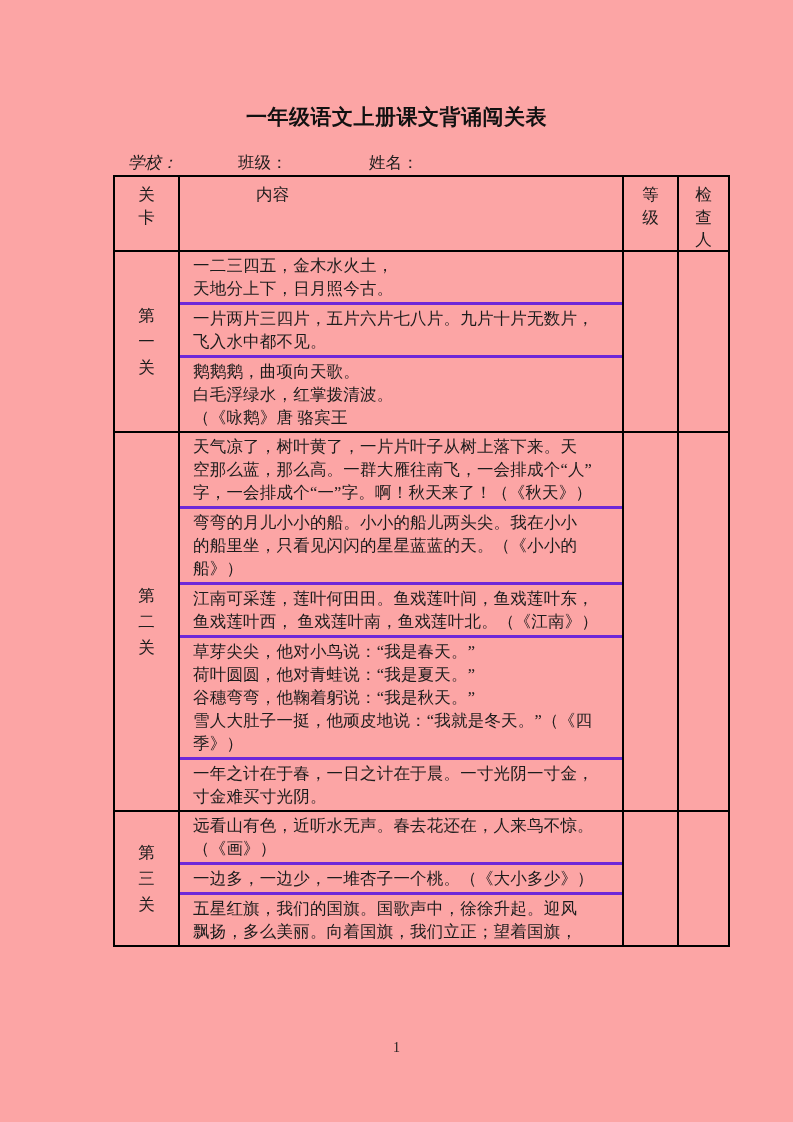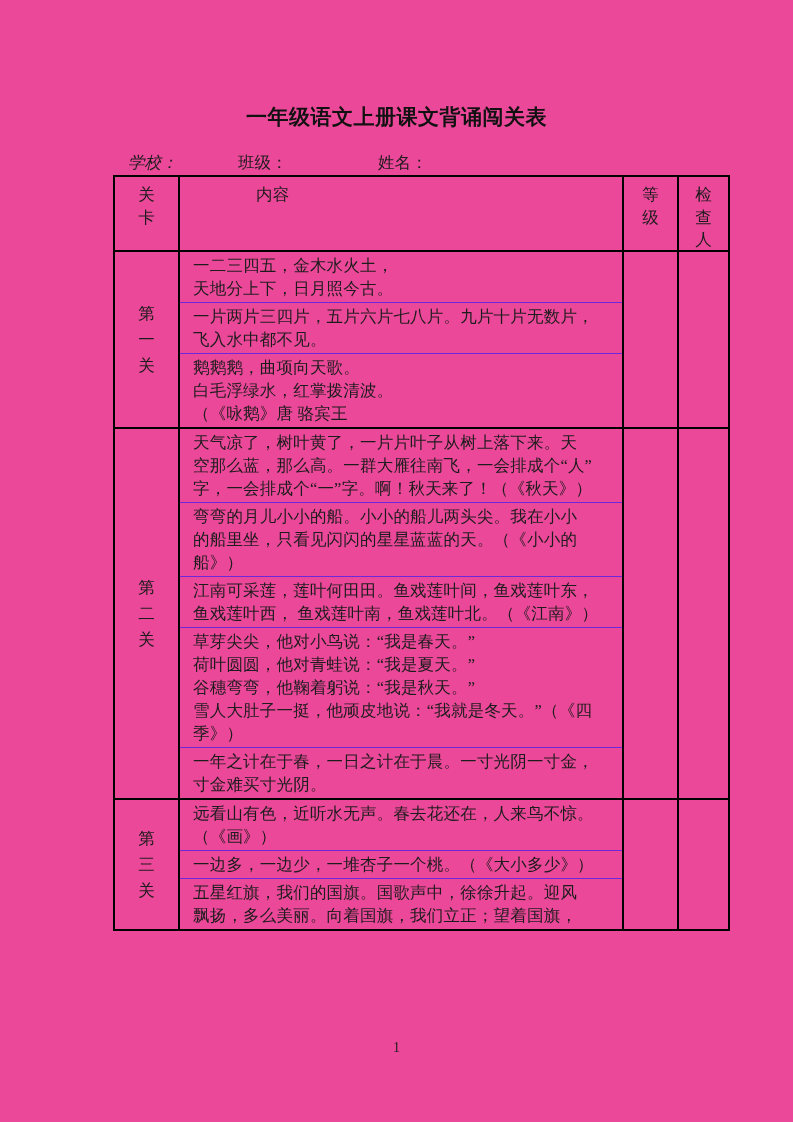--- a/index.html
+++ b/index.html
@@ -5,41 +5,41 @@
   * { box-sizing: border-box; margin: 0; padding: 0; }
   html, body { background: #ffffff; }
   body {
     font-family: "Liberation Serif", "DejaVu Serif", serif;
     color: #1c1c1c;
   }
   .page {
     position: relative;
     width: 793px;
     height: 1122px;
-    background: #ec4899;
+    background: #fca5a5;
     overflow: hidden;
     margin: 0 auto;
   }
   .title {
     position: absolute;
     top: 103px;
     left: 0;
     width: 100%;
     text-align: center;
     font-family: "Liberation Sans", "DejaVu Sans", sans-serif;
     font-weight: 700;
     font-size: 21px;
     letter-spacing: 0.5px;
     color: #111111;
   }
   .fields { position: absolute; top: 152px; left: 0; width: 100%; height: 22px; font-size: 16.5px; }
   .field { position: absolute; top: 0; white-space: nowrap; }
   .field-school { left: 128px; font-style: italic; }
   .field-class  { left: 238px; }
-  .field-name   { left: 378px; }
+  .field-name   { left: 369px; }
 
   .rtable {
     position: absolute;
     left: 113px;
     top: 175px;
     width: 617px;
     border: 2px solid #000;
     font-size: 16.5px;
     letter-spacing: 0.2px;
   }
@@ -60,21 +60,21 @@
   .section { display: flex; border-bottom: 2px solid #000; }
   .section:last-child { border-bottom: none; }
   .level-cell {
     width: 63px; flex: 0 0 63px;
     display: flex; flex-direction: column;
     justify-content: center; align-items: center;
   }
   .level-cell div { line-height: 26px; }
   .rows { flex: 1 1 auto; display: flex; flex-direction: column; border-left: 2px solid #000; }
   .row {
-    border-bottom: 1px solid #6d28d9;
+    border-bottom: 3px solid #6d28d9;
     padding: 2px 8px 2px 13px;
     overflow: hidden;
   }
   .row:last-child { border-bottom: none; flex: 1 1 auto; }
   .row .line { line-height: 23px; white-space: nowrap; }
   .grade-cell   { width: 55px; flex: 0 0 55px; border-left: 2px solid #000; }
   .checker-cell { width: 51px; flex: 0 0 51px; border-left: 2px solid #000; }
 
   .page-number {
     position: absolute;

